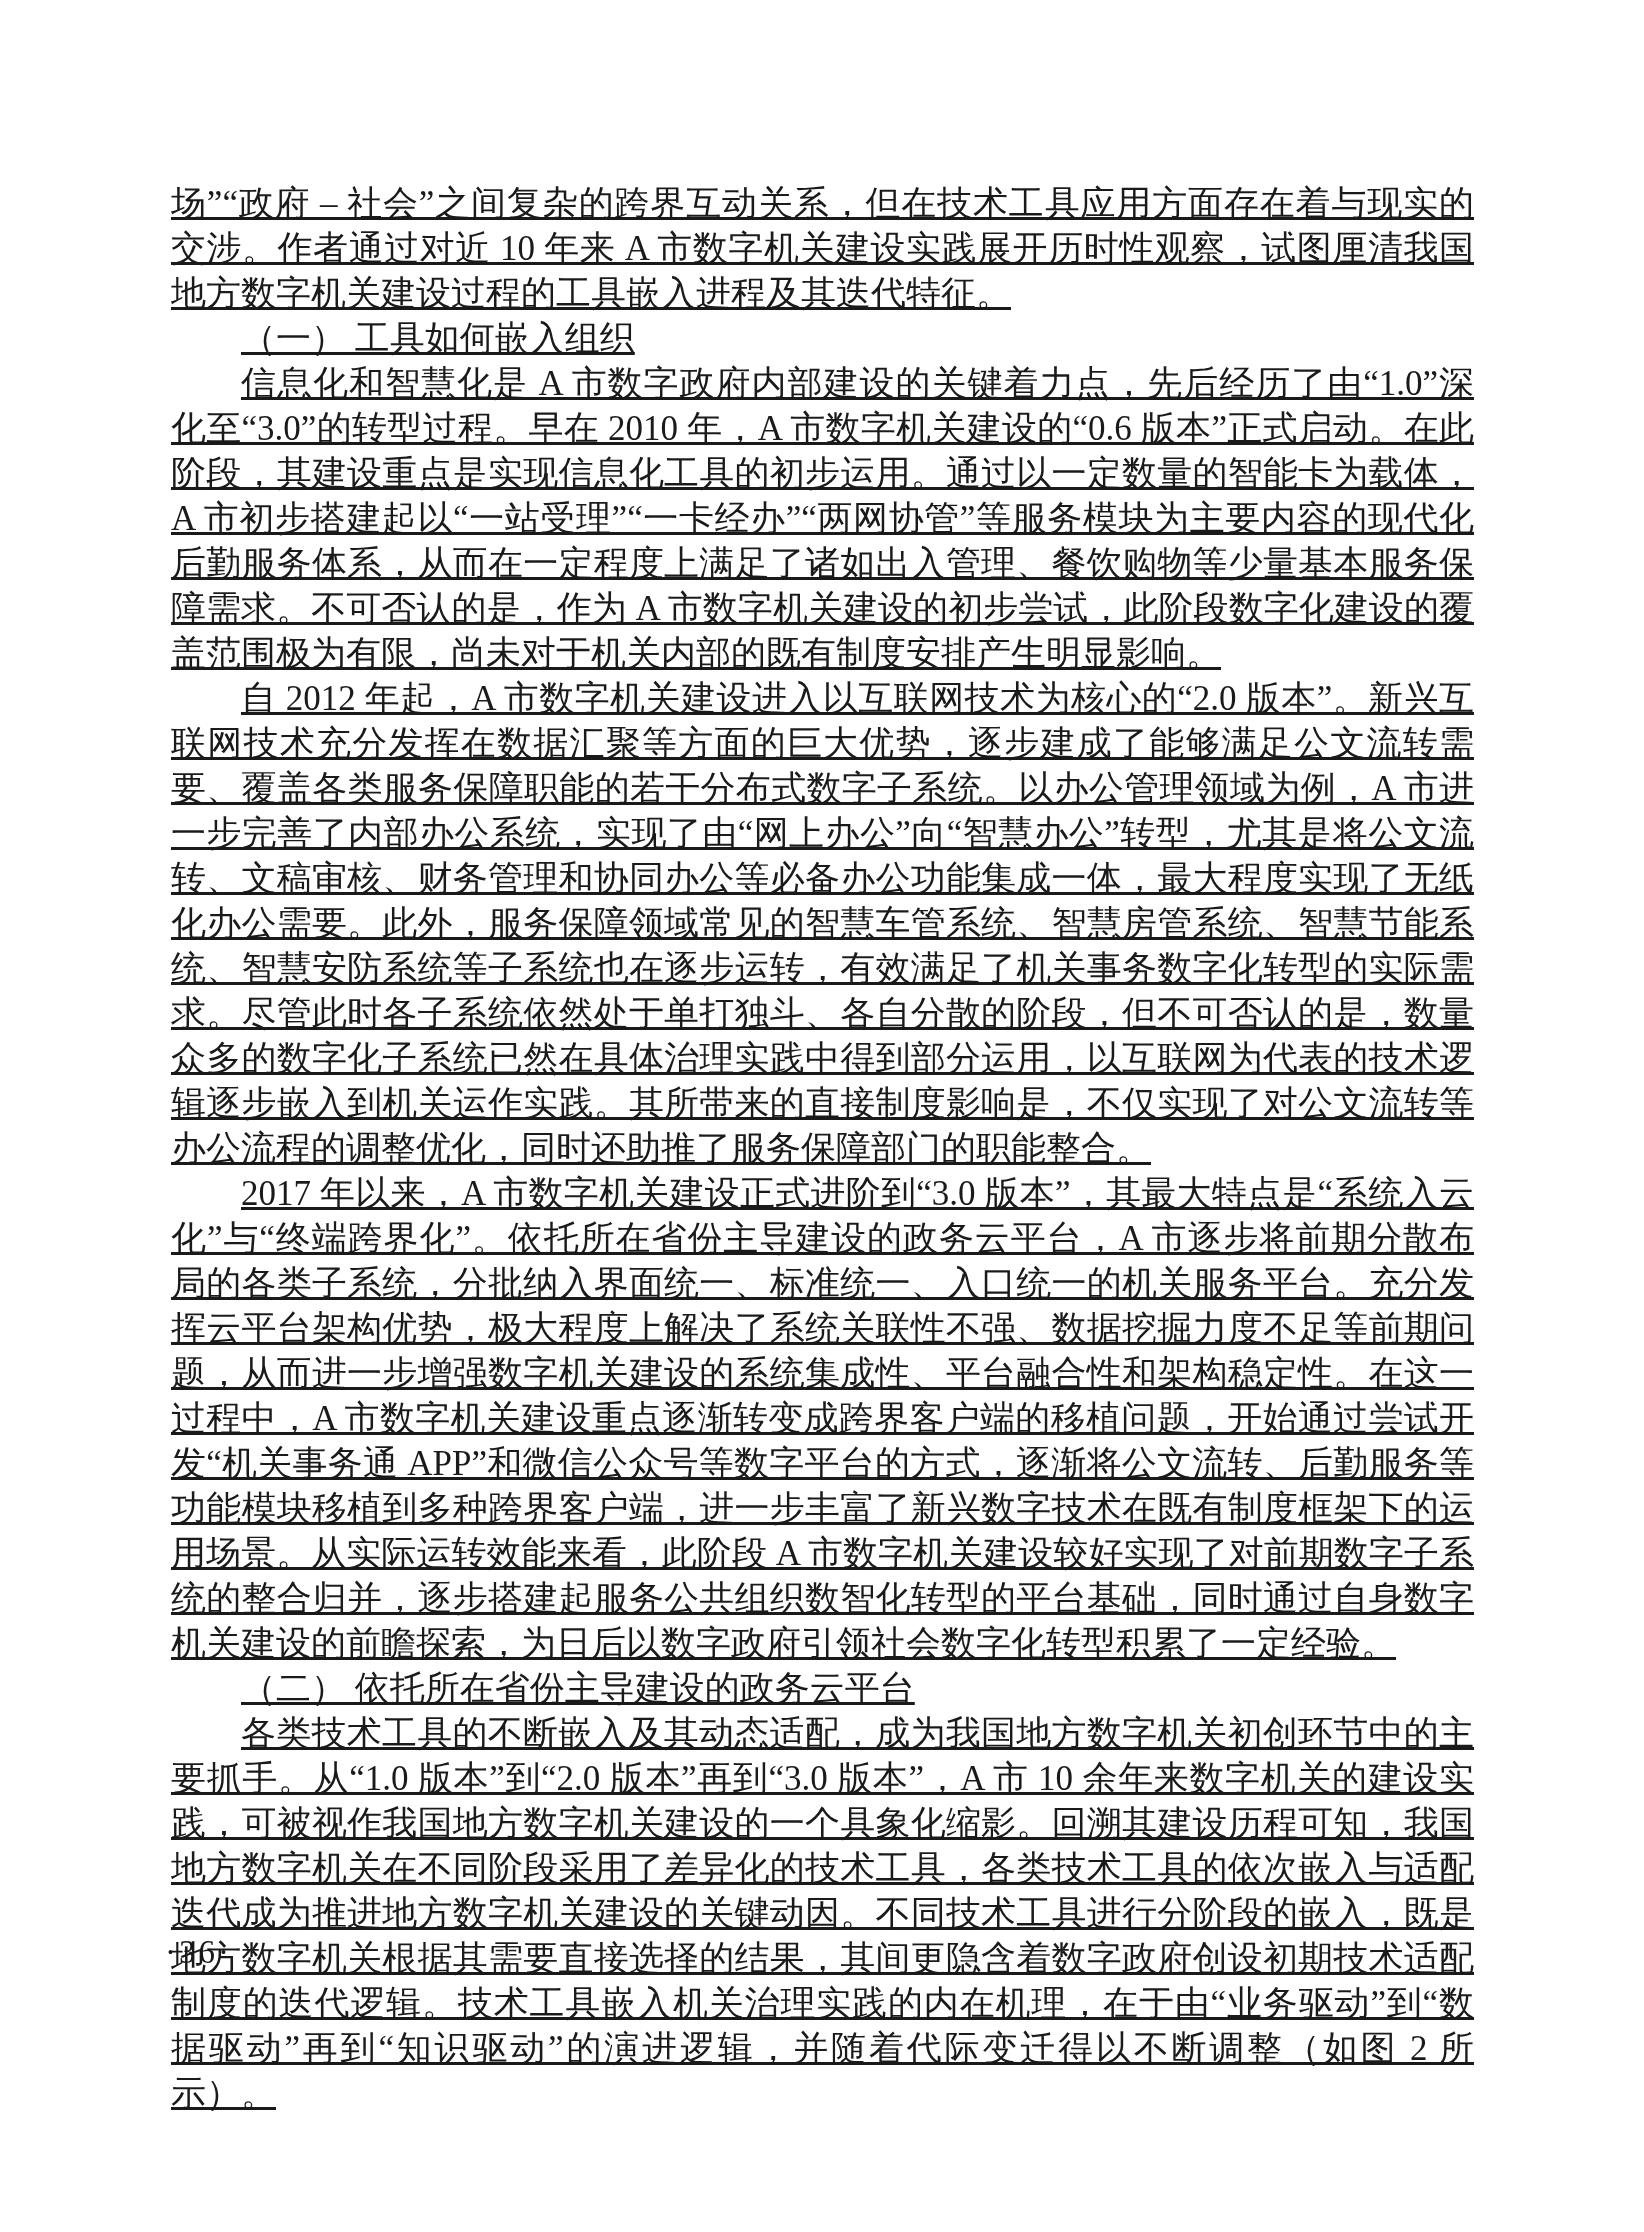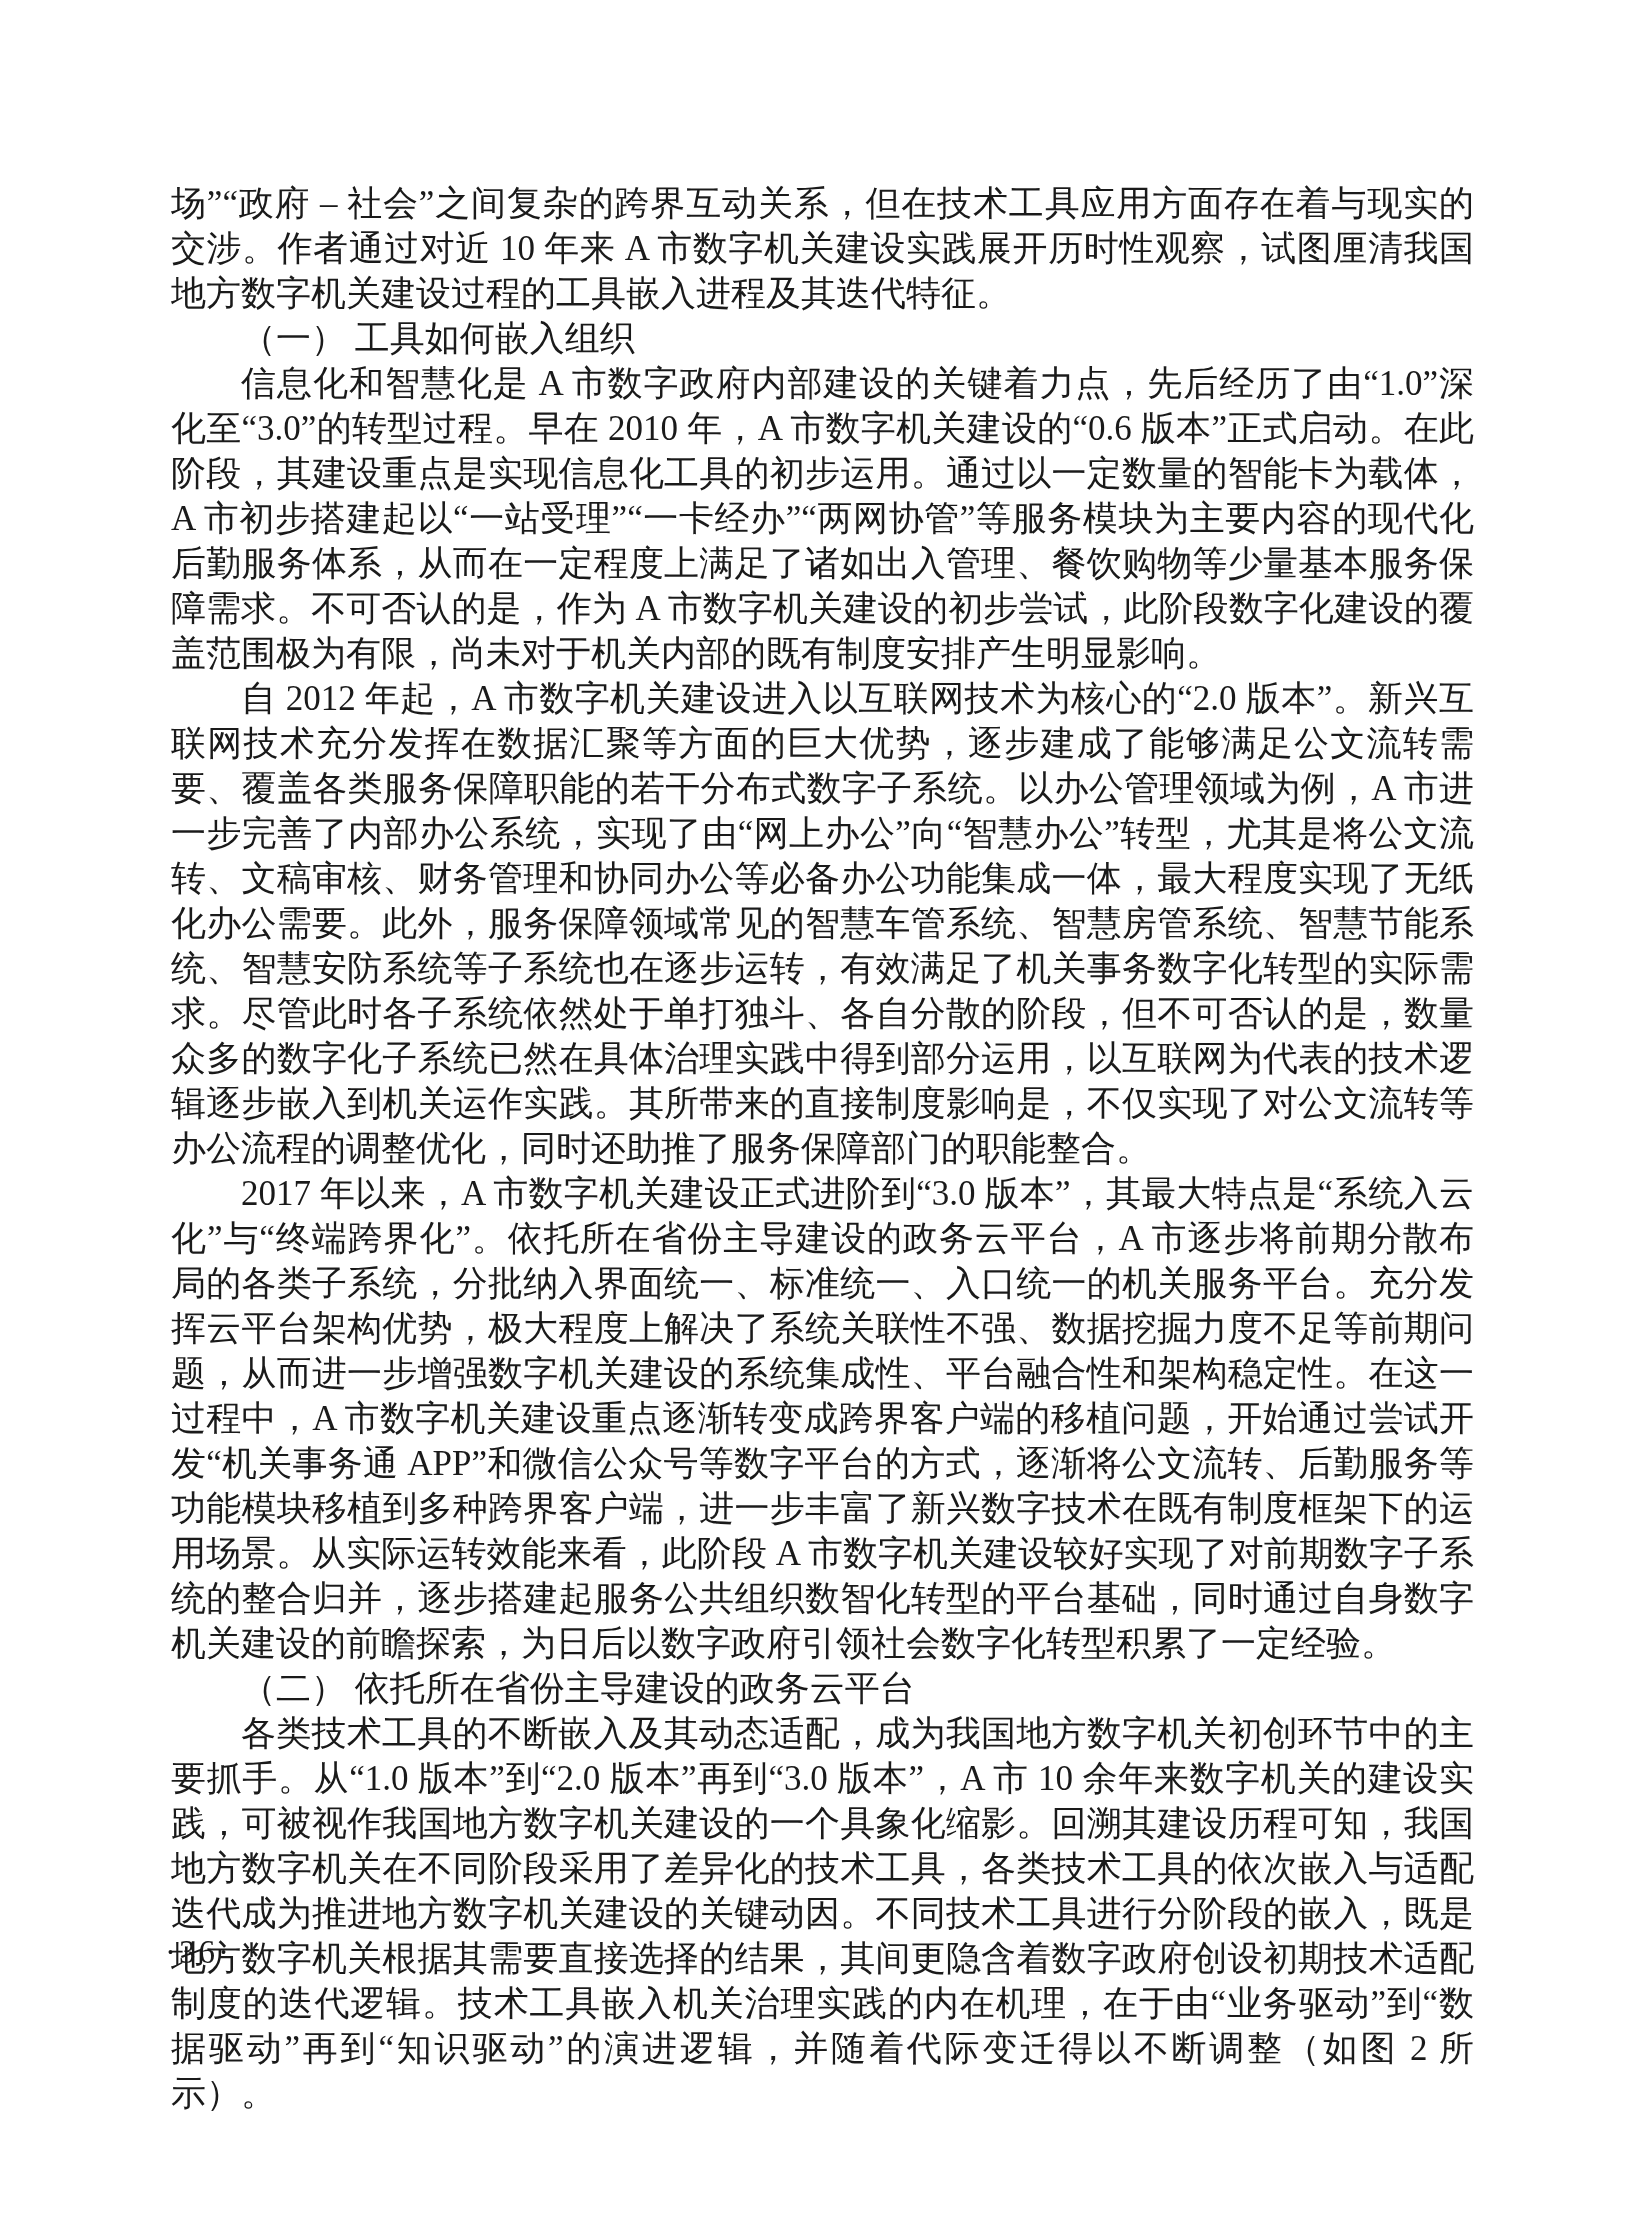--- a/index.html
+++ b/index.html
@@ -23,20 +23,21 @@
     position: absolute;
     left: 171px;
     top: 181px;
     width: 1303px;
     color: #1a1a1a;
     font-size: 35px;
     line-height: 45px;
     text-align: justify;
     text-justify: inter-character;
     letter-spacing: 0px;
+    text-decoration: underline;
   }
   p.para {
     margin: 0;
     padding: 0;
   }
   p.para.body,
   p.para.heading {
     text-indent: 2em;
   }
   p.para.continuation {

